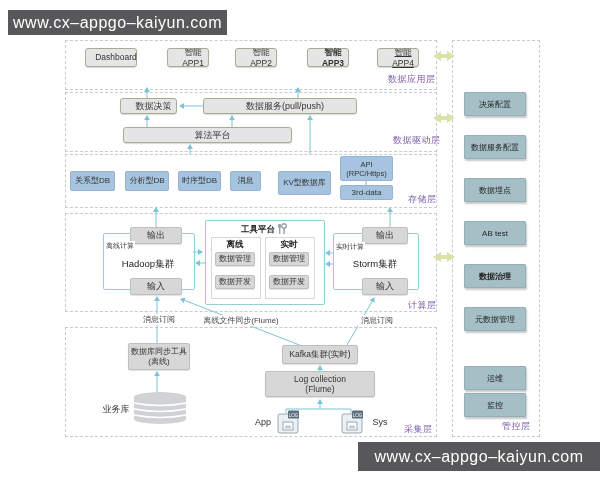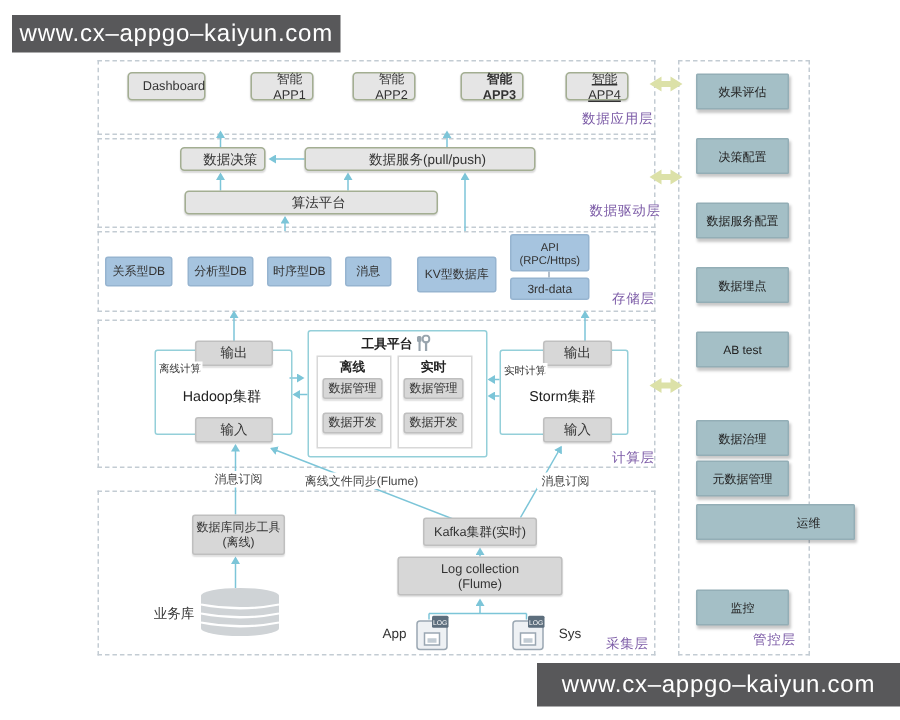--- a/index.html
+++ b/index.html
@@ -166,24 +166,23 @@
   <svg style="position:absolute;left:340px;top:410px;z-index:3;" width="24" height="24">
     <rect x="2" y="4" width="20" height="19" rx="2" fill="#eef1f4" stroke="#9aa7b2"></rect>
     <rect x="12" y="0.5" width="11" height="8" rx="1" fill="#5d6e7d"></rect>
     <text x="17.5" y="6.5" font-size="4.5" fill="#ffffff" text-anchor="middle" font-family="Liberation Sans, sans-serif">LOG</text>
     <rect x="7" y="12" width="10" height="8" fill="#ffffff" stroke="#9aa7b2"></rect>
     <rect x="9" y="15.5" width="6" height="3" fill="#c2ccd4"></rect>
   </svg>
   <div class="b" style="left:368px;top:417px;width:24px;font-size:9px;">Sys</div>
   <div class="llabel" style="left:404px;top:423px;">采集层</div>
 
-  <div class="sbox" style="top:49px;">效果评估</div>
   <div class="sbox" style="top:92px;">决策配置</div>
   <div class="sbox" style="top:178px;">数据埋点</div>
   <div class="sbox" style="top:135px;">数据服务配置</div>
   <div class="sbox" style="top:221px;">AB test</div>
-  <div class="sbox" style="top:280px;">数据治理</div>
+  <div class="sbox" style="top:264px;font-weight:bold;">数据治理</div>
   <div class="sbox" style="top:307px;">元数据管理</div>
-  <div class="sbox" style="top:336px;padding-left:44px;">运维</div>
+  <div class="sbox" style="top:366px;">运维</div>
   <div class="sbox" style="top:393px;">监控</div>
   <div class="llabel" style="left:502px;top:420px;">管控层</div>
 
 </div>
 
 </body></html>

